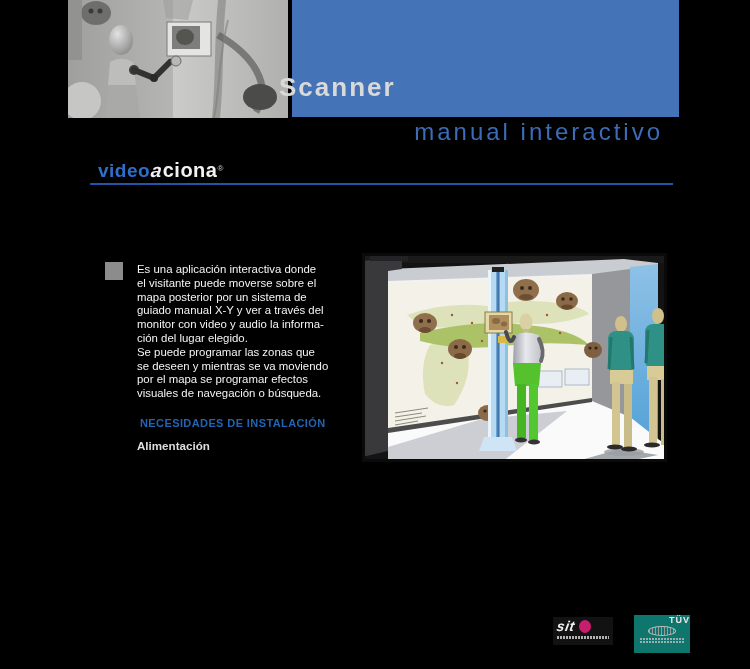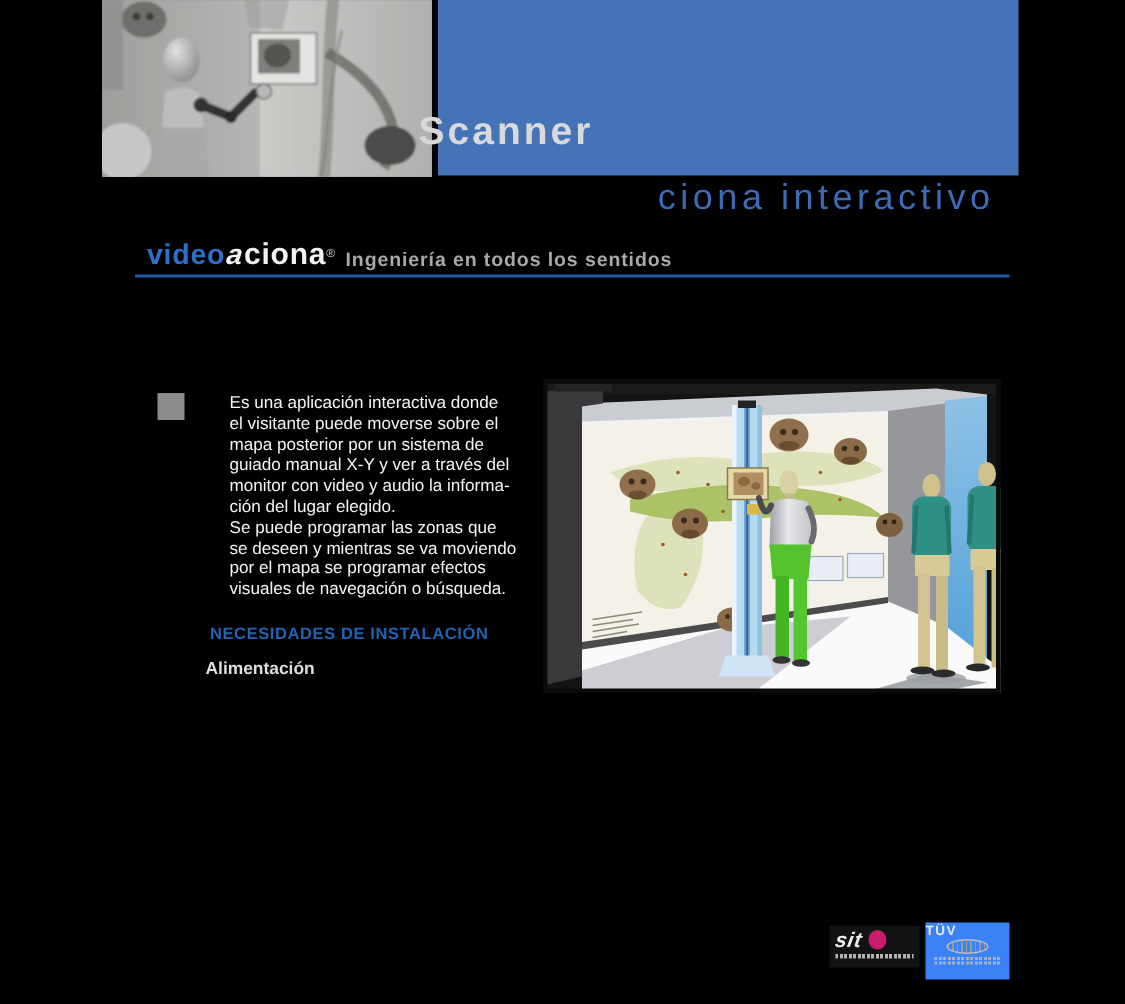--- a/index.html
+++ b/index.html
@@ -22,37 +22,37 @@
           transform:skewX(-8deg);display:inline-block;margin:0 1px;}
   .logo-ciona{font-size:20px;font-weight:bold;color:#f2f2f2;letter-spacing:.5px;}
   .logo-reg{font-size:8px;color:#cfcfcf;vertical-align:top;position:relative;top:-9px;}
   .tagline{font-size:13px;font-weight:bold;color:#a9a9a9;margin-left:7px;
            letter-spacing:.6px;padding-bottom:2px;}
   .brand-rule{left:90px;top:183px;width:583px;height:2px;background:#1f56a8;}
 
   
   .bullet{left:105px;top:262px;width:18px;height:18px;background:#8c8c8c;}
   .paragraph{left:137px;top:263px;width:235px;font-size:11.4px;line-height:13.8px;
-             color:#f4f4f4;white-space:pre-line;margin-left:16px;}
+             color:#f4f4f4;white-space:pre-line;}
   .section-heading{left:140px;top:417px;font-size:11px;font-weight:bold;
                    letter-spacing:.4px;color:#2263b3;}
   .section-item{left:137px;top:439px;font-size:11.6px;font-weight:bold;color:#dedede;}
 
   
   .hero{left:362px;top:253px;width:305px;height:209px;background:#101010;}
 
   
   .sit-logo{left:553px;top:617px;width:60px;height:28px;background:#121212;}
   .sit-row{position:absolute;left:4px;top:1px;display:flex;align-items:center;}
   .sit-text{font-size:14px;font-weight:bold;font-style:italic;color:#efefef;
             letter-spacing:.5px;transform:skewX(-10deg);}
   .sit-dot{width:12px;height:13px;border-radius:50%;background:#c81e6e;margin-left:4px;}
   .sit-bar{position:absolute;left:4px;top:19px;width:52px;height:3px;opacity:.85;
            background:repeating-linear-gradient(90deg,#cfcfcf 0 2px,transparent 2px 3px);}
-  .tuv-logo{left:617px;top:615px;width:56px;height:38px;background:#3b82f6;text-align:left;}
+  .tuv-logo{left:634px;top:615px;width:56px;height:38px;background:#0f766e;text-align:right;}
   .tuv-text{font-size:9px;font-weight:bold;color:#e8e8e8;letter-spacing:1px;line-height:10px;}
   .tuv-oval{margin:1px auto 2px auto;width:26px;height:8px;border:1px solid #bdbdbd;
             border-radius:50%;
             background:repeating-linear-gradient(90deg,#9a9a9a 0 1px,transparent 1px 3px);}
   .tuv-bar{margin:1px auto 0 auto;width:44px;height:2px;opacity:.8;
            background:repeating-linear-gradient(90deg,#bdbdbd 0 2px,transparent 2px 3px);}
 </style>
 </head>
 <body>
 
@@ -97,28 +97,27 @@
       <ellipse cx="117" cy="37" rx="9" ry="8" fill="#55554f"></ellipse>
       <circle cx="108" cy="61" r="5" fill="#b8b8b6" stroke="#6a6a68"></circle>
       <path d="M95,0 L125,0 L120,20 L98,18 Z" fill="#9a9a98" opacity=".5"></path>
       <path d="M160,20 C150,60 152,90 146,118" stroke="#7e7e7c" stroke-width="2" fill="none" opacity=".6"></path>
     </g>
   </svg>
 </div>
 
 <div class="abs banner"></div>
 <div class="abs title">Scanner</div>
-<div class="abs subtitle">ciona interactivo</div>
+<div class="abs subtitle">manual interactivo</div>
 
 <div class="abs brand">
   <span class="logo-sens">video</span>
     <span class="logo-a">a</span>
     <span class="logo-ciona">ciona</span>
     <span class="logo-reg">®</span>
-  <span class="tagline">Ingeniería en todos los sentidos</span>
 </div>
 <div class="abs brand-rule"></div>
 
 <div class="abs bullet"></div>
 <div class="abs paragraph">Es una aplicación interactiva donde
 el visitante puede moverse sobre el
 mapa posterior por un sistema de
 guiado manual X-Y y ver a través del
 monitor con video y audio la informa-
 ción del lugar elegido.

